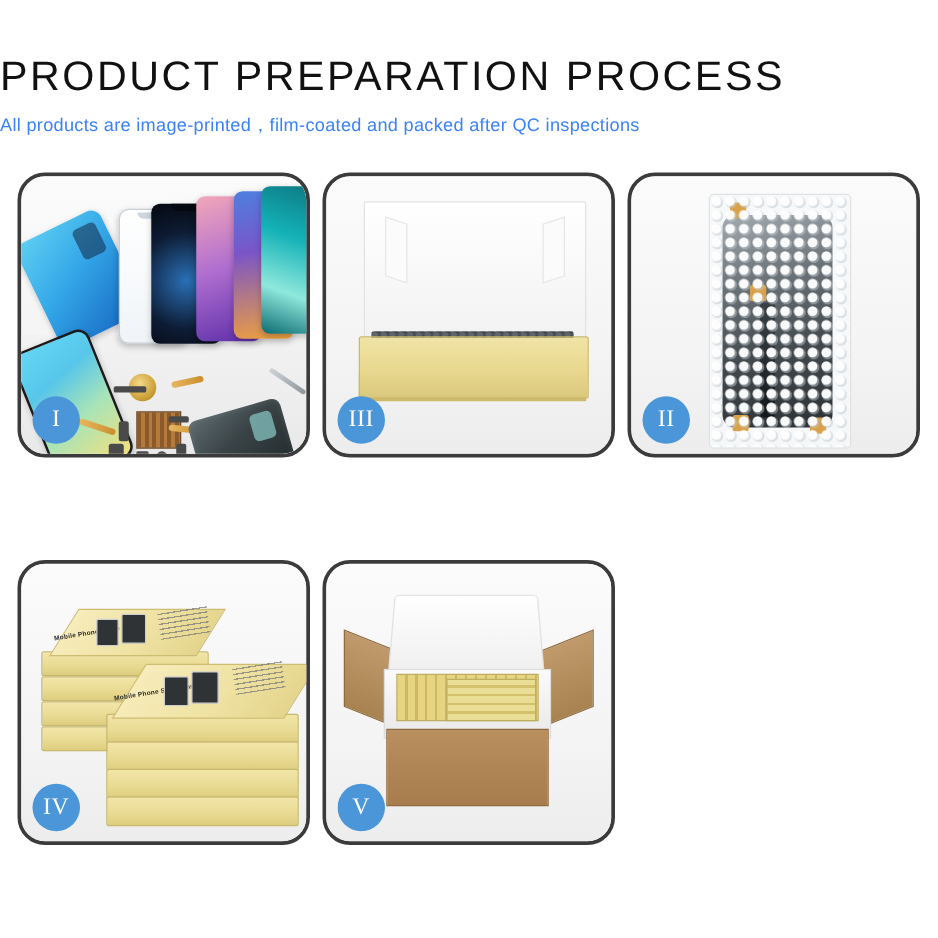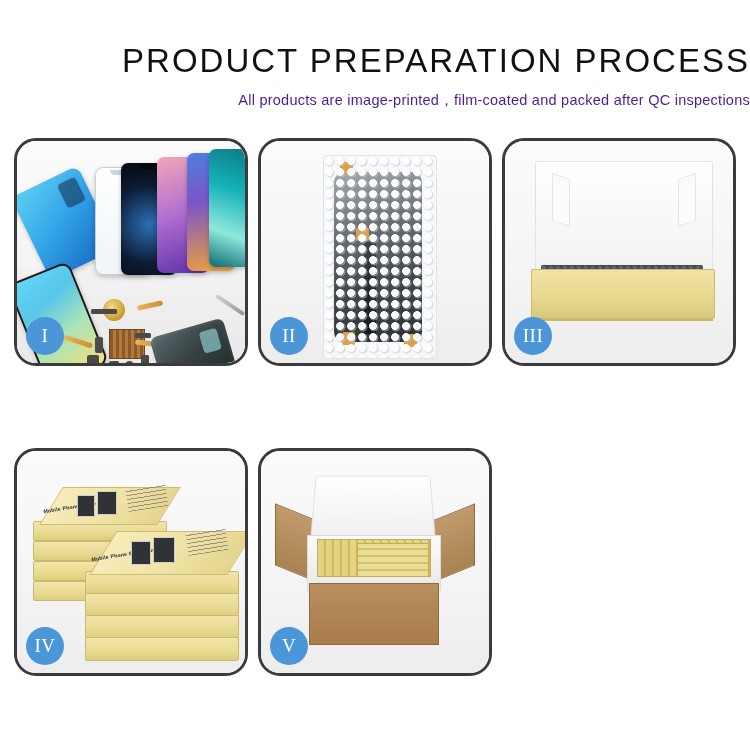--- a/index.html
+++ b/index.html
@@ -15,41 +15,41 @@
     width: 750px;
     height: 750px;
     background: #ffffff;
   }
 
   
   .header {
     position: absolute;
     top: 0; left: 0;
     width: 750px;
-    text-align: right;
+    text-align: left;
   }
   .title {
     margin: 0;
     padding-top: 44px;
     font-family: "Liberation Sans", sans-serif;
     font-size: 33px;
     font-weight: 500;
     letter-spacing: 2.0px;
     color: #111111;
     line-height: 1.0;
     white-space: nowrap;
   }
   .subtitle {
     margin: 0;
     padding-top: 14px;
     font-family: "Liberation Sans", sans-serif;
     font-size: 14.5px;
     font-weight: 400;
     letter-spacing: 0.25px;
-    color: #4c1d95;
+    color: #3b82f6;
     white-space: nowrap;
   }
 
   
   .grid {
     position: absolute;
     left: 14px;
     top: 138px;
     width: 722px;
     display: grid;
@@ -366,48 +366,48 @@
         <div class="flex" style="left:120px;top:162px;width:26px;transform:rotate(-12deg);"></div>
         <div class="flex" style="left:46px;top:198px;width:30px;transform:rotate(18deg);"></div>
         <div class="flex" style="left:118px;top:200px;width:28px;transform:rotate(6deg);"></div>
 
         <div class="chassis"></div>
         <div class="tweezer"></div>
       </div>
       <div class="badge">I</div>
     </div>
 
+    <div class="panel p3">
+      <div class="panel-stage">
+        <div class="lid">
+          <div class="lid-flapL"></div>
+          <div class="lid-flapR"></div>
+        </div>
+        <div class="fill"></div>
+        <div class="tray-side"></div>
+        <div class="tray"></div>
+      </div>
+      <div class="badge">III</div>
+    </div>
+
     <div class="panel p2">
       <div class="panel-stage">
         <div class="bag">
           <div class="screen"></div>
           <div class="cable"></div>
           <div class="tape" style="left:16px;top:6px;"></div>
           <div class="tape" style="left:32px;top:72px;"></div>
           <div class="tape" style="left:18px;top:176px;"></div>
           <div class="tape" style="left:80px;top:178px;"></div>
           <div class="bubbles"></div>
         </div>
       </div>
       <div class="badge">II</div>
     </div>
 
-    <div class="panel p3">
-      <div class="panel-stage">
-        <div class="lid">
-          <div class="lid-flapL"></div>
-          <div class="lid-flapR"></div>
-        </div>
-        <div class="fill"></div>
-        <div class="tray-side"></div>
-        <div class="tray"></div>
-      </div>
-      <div class="badge">III</div>
-    </div>
-
     <div class="panel p4">
       <div class="panel-stage">
         <div class="stack">
 
           <div class="bx" style="left:4px;  top:52px;  width:132px; height:18px;"></div>
           <div class="bx" style="left:4px;  top:72px;  width:132px; height:18px;"></div>
           <div class="bx" style="left:4px;  top:92px;  width:132px; height:18px;"></div>
           <div class="bx" style="left:4px;  top:112px; width:132px; height:18px;"></div>
 
           <div class="bx-top" style="left:22px; top:18px; width:116px; height:36px;"></div>

